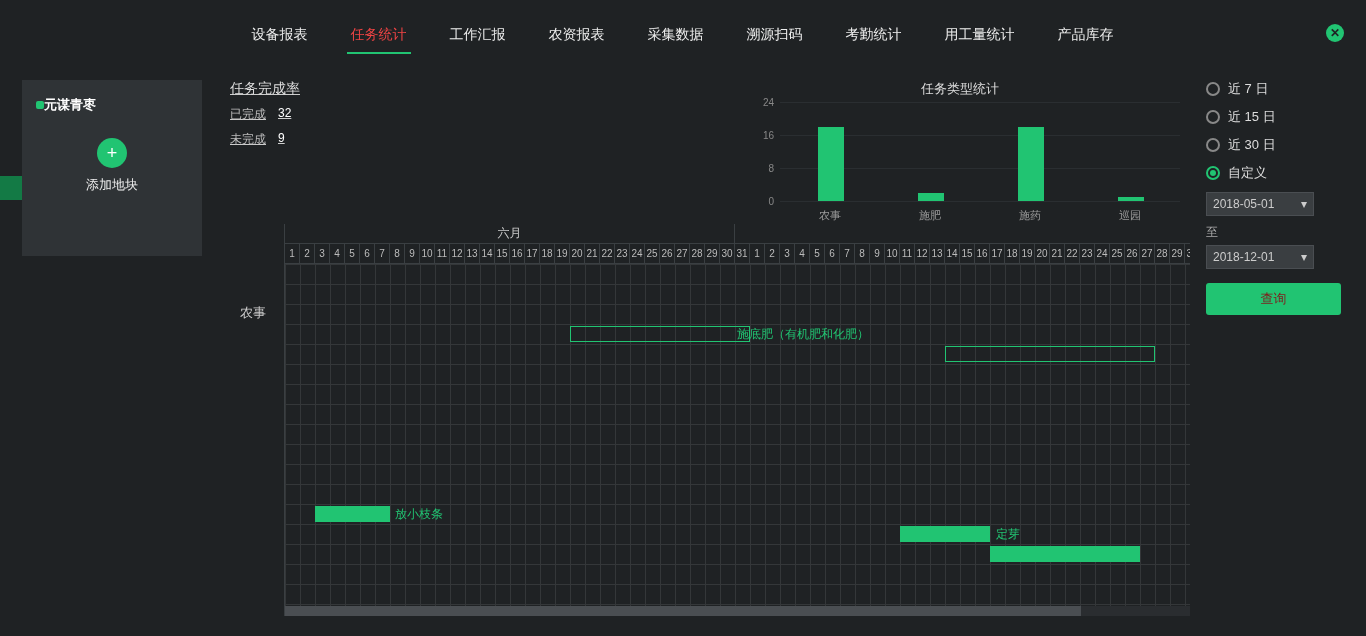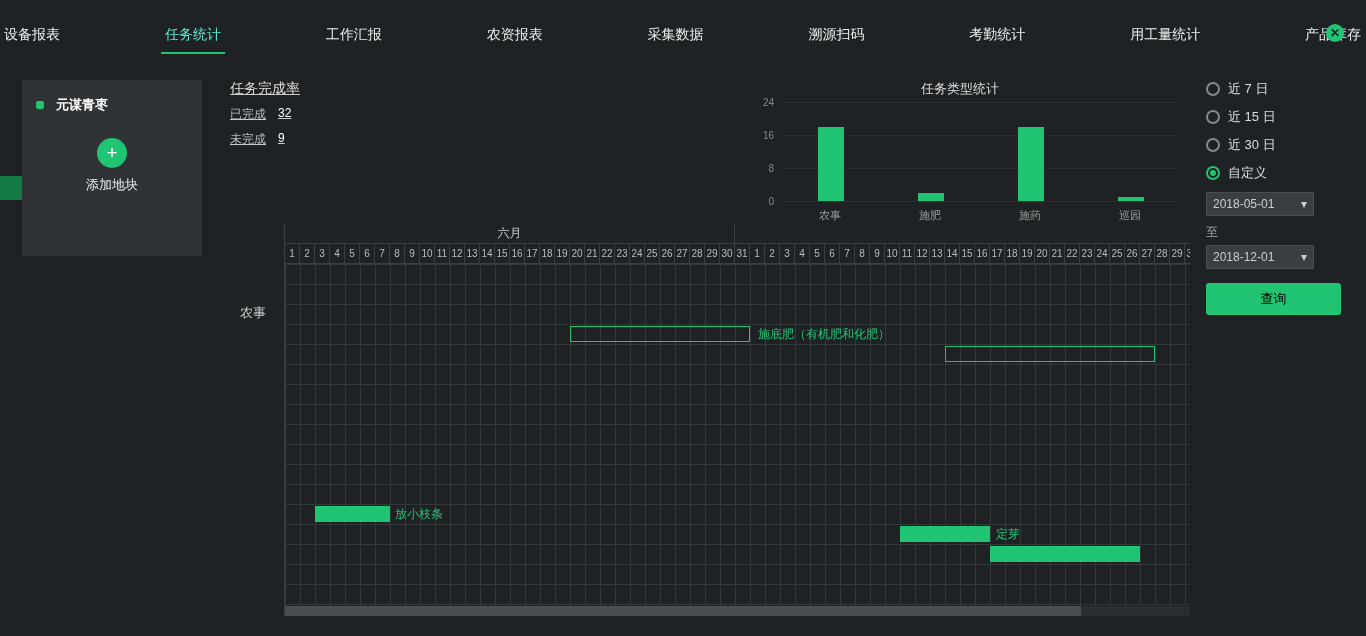--- a/index.html
+++ b/index.html
@@ -10,31 +10,31 @@
     font-size: 13px;
     width: 1366px;
     height: 636px;
     overflow: hidden;
     position: relative;
   }
   .topnav {
     position: absolute;
     top: 18px; left: 0; right: 1px;
     display: flex;
-    justify-content: space-between;
-    gap: 13px;
+    justify-content: center;
+    gap: 35px;
   }
   .topnav .nav-item {
     color: #eee;
     font-size: 14px;
     padding: 8px 4px;
     cursor: pointer;
   }
   .topnav .nav-item.active {
-    color: #5eead4;
+    color: #ef4444;
     border-bottom: 2px solid #21c472;
   }
   .close-btn {
     position: absolute;
     top: 24px; right: 22px;
     width: 18px; height: 18px;
     border-radius: 50%;
     background: #21c472;
     color: #1f2224;
     display: flex; align-items: center; justify-content: center;
@@ -45,21 +45,21 @@
   
   .sidebar {
     position: absolute;
     top: 80px; left: 22px;
     width: 180px; height: 176px;
     background: #2f3336;
   }
   .plot-card {
     padding: 16px 14px 14px 14px;
   }
-  .plot-card .title-row { display: flex; align-items: center; gap: 12px; }
+  .plot-card .title-row { display: flex; align-items: center; gap: 0; }
   .plot-dot { width:8px; height:8px; background:#21c472; border-radius:2px; }
   .plot-title { color:#fff; font-weight:bold; }
   .plot-sub { color:#888; font-size:12px; margin-top:6px; margin-left:16px; line-height:1.5; }
   .add-block {
     margin-top: 10px;
     display:flex; flex-direction:column; align-items:center; gap:8px;
   }
   .add-circle {
     width:30px;height:30px;border-radius:50%;background:#21c472;
     display:flex;align-items:center;justify-content:center;color:#fff;font-size:18px;
@@ -139,21 +139,21 @@
   .date-inp {
     margin-top:4px;
     background:#3a3e41; border:1px solid #4a4e52; color:#ccc;
     font-size:12px; padding:4px 6px; width:108px;
     display:flex;justify-content:space-between;align-items:center;
     cursor:pointer;
   }
   .to-label { color:#aaa; font-size:12px; margin:8px 0 4px 0; }
   .query-btn {
     margin-top:14px;
-    background:#21c472; color:#000000; text-align:center;
+    background:#21c472; color:#7f1d1d; text-align:center;
     padding:7px 0; border-radius:3px; cursor:pointer; font-size:13px;
     width:135px;
   }
   .toggle-row { display:flex;justify-content:space-between;align-items:center;margin-top:16px; }
   .toggle-row + .toggle-row { margin-top:12px; }
   .toggle {
     width:30px;height:16px;border-radius:8px;background:#21c472;position:relative;cursor:pointer;
   }
   .toggle::after {
     content:""; position:absolute; right:2px; top:2px; width:12px;height:12px;border-radius:50%;background:#fff;
@@ -369,21 +369,21 @@
           <div class="g-hline" style="top: 180px;"></div>
           <div class="g-hline" style="top: 200px;"></div>
           <div class="g-hline" style="top: 220px;"></div>
           <div class="g-hline" style="top: 240px;"></div>
           <div class="g-hline" style="top: 260px;"></div>
           <div class="g-hline" style="top: 280px;"></div>
           <div class="g-hline" style="top: 300px;"></div>
           <div class="g-hline" style="top: 320px;"></div>
           <div class="g-hline" style="top: 340px;"></div>
           <div class="g-bar outline" style="left: 285px; width: 180px; top: 62px;"></div>
-          <div class="g-bar-text" style="left: 473px; top: 62px;">施底肥（有机肥和化肥）</div>
+          <div class="g-bar-text" style="left: 452px; top: 62px;">施底肥（有机肥和化肥）</div>
           <div class="g-bar outline" style="left: 660px; width: 210px; top: 82px;"></div>
           <div class="g-bar fill" style="left: 30px; width: 75px; top: 242px;"></div>
           <div class="g-bar-text" style="left: 110px; top: 242px;">放小枝条</div>
           <div class="g-bar fill" style="left: 615px; width: 90px; top: 262px;"></div>
           <div class="g-bar-text" style="left: 711px; top: 262px;">定芽</div>
           <div class="g-bar fill" style="left: 705px; width: 150px; top: 282px;"></div>
         </div>
       </div>
     <div class="g-scroll-track">
       <div class="g-scroll-thumb" style="left:0;width:88%;"></div>

